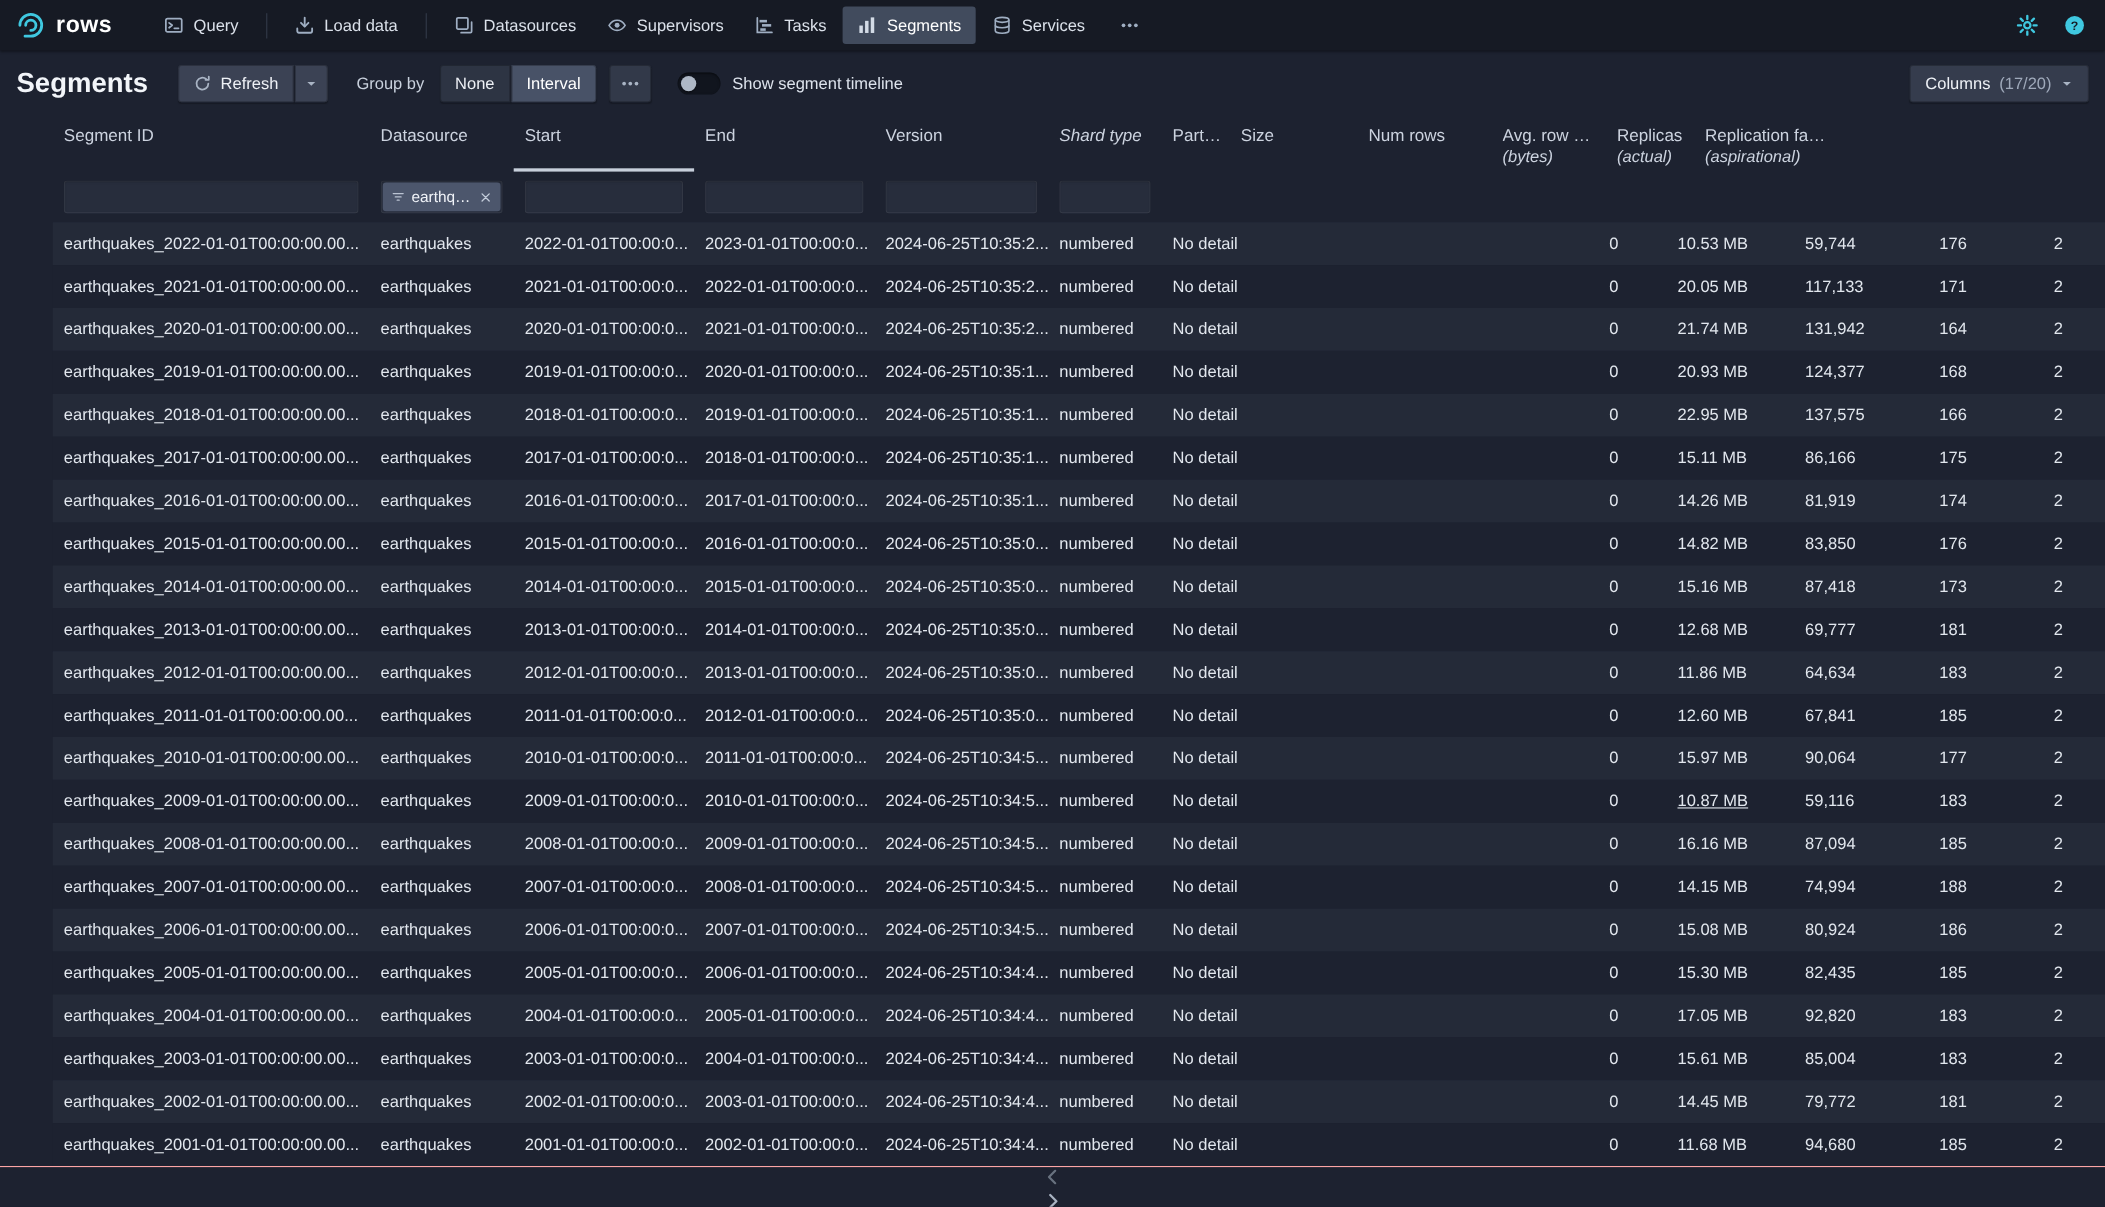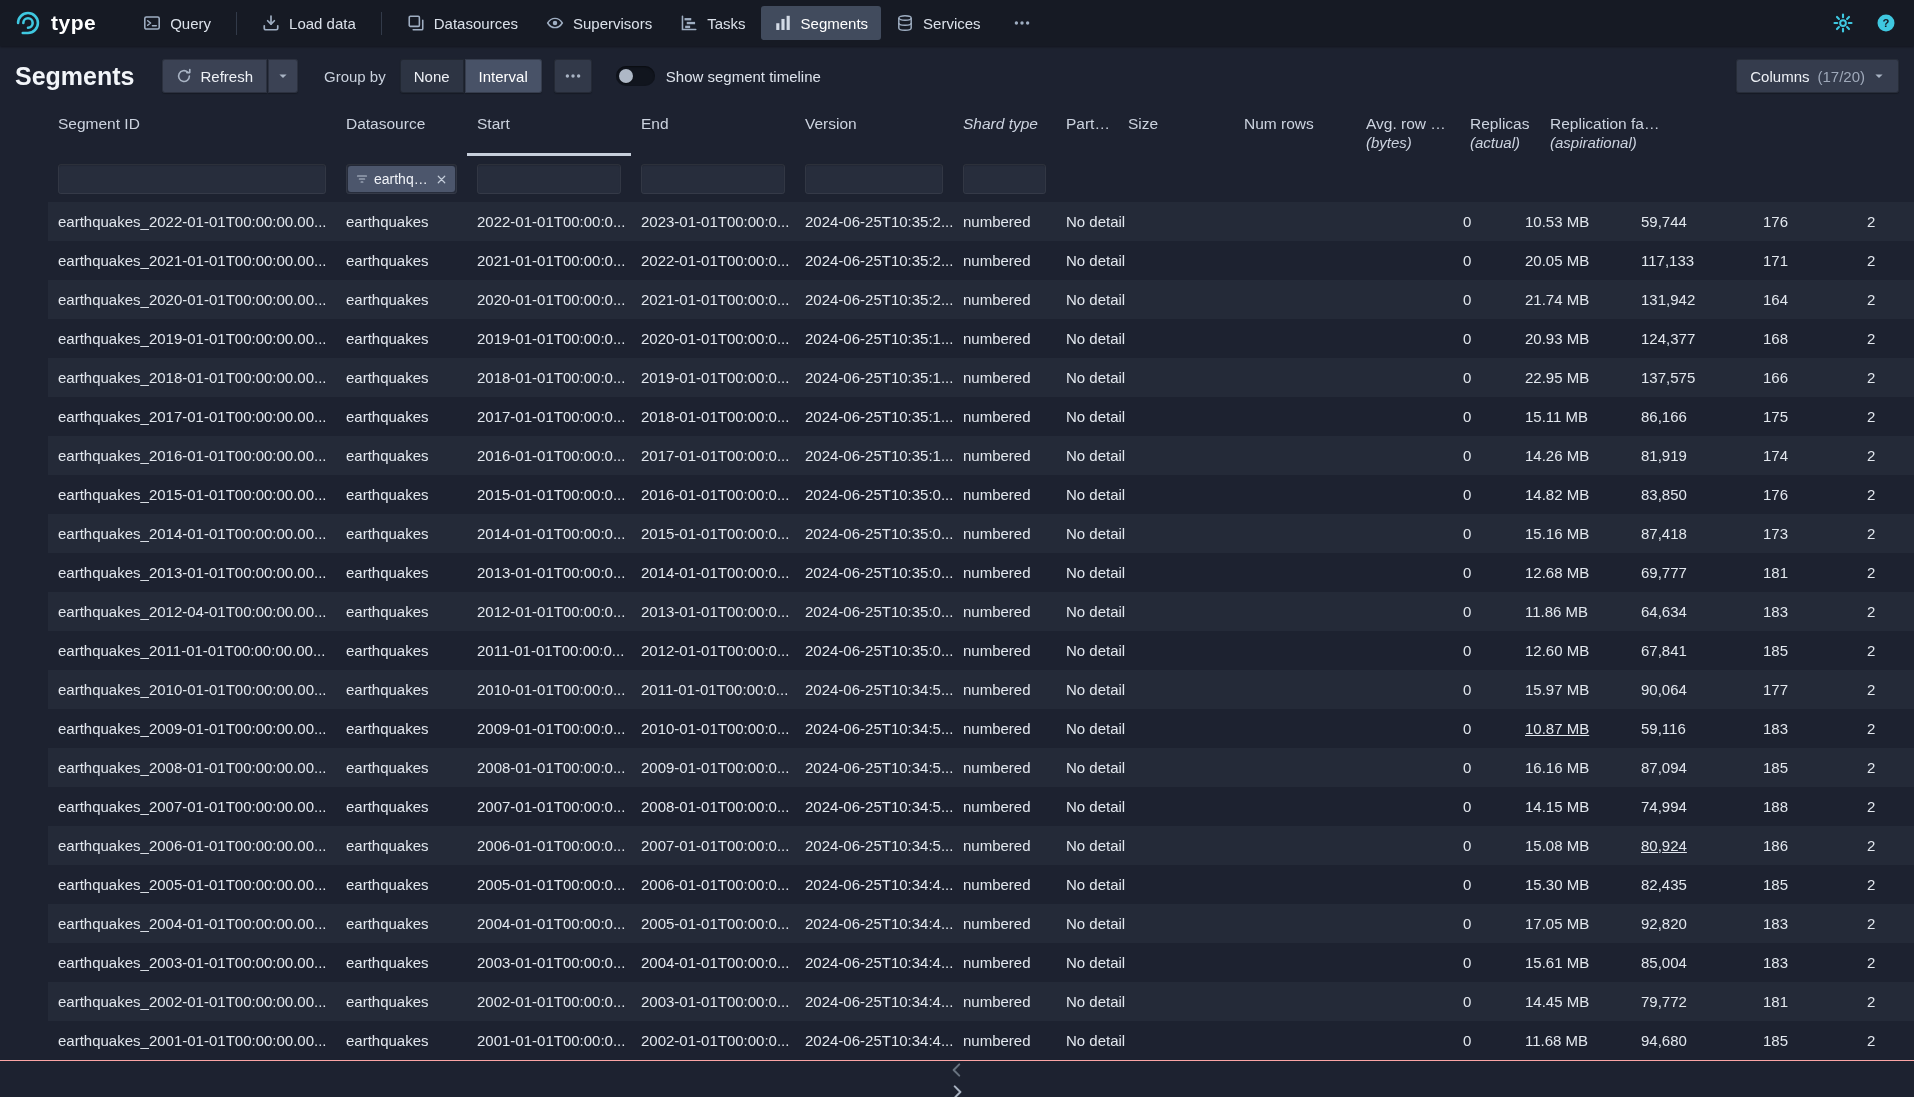--- a/index.html
+++ b/index.html
@@ -111,21 +111,21 @@
   <nav class="navbar">
     <div class="brand">
       <span class="icon">
           <svg viewBox="0 0 24 24" width="28" height="28">
             <g fill="none" stroke="#3fc8e0" stroke-width="2.2" stroke-linecap="round">
               <path d="M3.5 12a8.5 8.5 0 1 1 8.5 8.5H7.5"></path>
               <path d="M8 12a4 4 0 1 1 4 4"></path>
             </g>
           </svg>
         </span>
-      <span class="brand-name">type</span>
+      <span class="brand-name">rows</span>
     </div>
     <div class="nav-items">
         <div class="nav-item">
           <span class="icon">
             <svg viewBox="0 0 16 16" width="18" height="18">
               <rect x="1.6" y="2.6" width="12.8" height="10.8" rx="1.4" fill="none" stroke="currentColor" stroke-width="1.4"></rect>
               <path d="M4.2 6l2.5 2-2.5 2" fill="none" stroke="currentColor" stroke-width="1.4" stroke-linecap="round" stroke-linejoin="round"></path>
               <path d="M8.4 10.4h3.4" stroke="currentColor" stroke-width="1.4" stroke-linecap="round"></path>
             </svg>
           </span>
@@ -491,21 +491,21 @@
           <div class="td" style="width: 103px;">numbered</div>
           <div class="td" style="width: 397px;">No detail</div>
           <div class="td" style="width: 62px;">0</div>
           <div class="td" style="width: 116px;">12.68 MB</div>
           <div class="td right" style="width: 122px;">69,777</div>
           <div class="td" style="width: 104px;">181</div>
           <div class="td" style="width: 80px;">2</div>
           <div class="td" style="width: 130px;">2</div>
         </div>
         <div class="tr">
-          <div class="td" style="width: 288px;">earthquakes_2012-04-01T00:00:00.00...</div>
+          <div class="td" style="width: 288px;">earthquakes_2012-01-01T00:00:00.00...</div>
           <div class="td" style="width: 131px;">earthquakes</div>
           <div class="td" style="width: 164px;">2012-01-01T00:00:0...</div>
           <div class="td" style="width: 164px;">2013-01-01T00:00:0...</div>
           <div class="td" style="width: 158px;">2024-06-25T10:35:0...</div>
           <div class="td" style="width: 103px;">numbered</div>
           <div class="td" style="width: 397px;">No detail</div>
           <div class="td" style="width: 62px;">0</div>
           <div class="td" style="width: 116px;">11.86 MB</div>
           <div class="td right" style="width: 122px;">64,634</div>
           <div class="td" style="width: 104px;">183</div>
@@ -590,21 +590,21 @@
         <div class="tr">
           <div class="td" style="width: 288px;">earthquakes_2006-01-01T00:00:00.00...</div>
           <div class="td" style="width: 131px;">earthquakes</div>
           <div class="td" style="width: 164px;">2006-01-01T00:00:0...</div>
           <div class="td" style="width: 164px;">2007-01-01T00:00:0...</div>
           <div class="td" style="width: 158px;">2024-06-25T10:34:5...</div>
           <div class="td" style="width: 103px;">numbered</div>
           <div class="td" style="width: 397px;">No detail</div>
           <div class="td" style="width: 62px;">0</div>
           <div class="td" style="width: 116px;">15.08 MB</div>
-          <div class="td right" style="width: 122px; text-decoration: underline;">80,924</div>
+          <div class="td right" style="width: 122px;">80,924</div>
           <div class="td" style="width: 104px;">186</div>
           <div class="td" style="width: 80px;">2</div>
           <div class="td" style="width: 130px;">2</div>
         </div>
         <div class="tr">
           <div class="td" style="width: 288px;">earthquakes_2005-01-01T00:00:00.00...</div>
           <div class="td" style="width: 131px;">earthquakes</div>
           <div class="td" style="width: 164px;">2005-01-01T00:00:0...</div>
           <div class="td" style="width: 164px;">2006-01-01T00:00:0...</div>
           <div class="td" style="width: 158px;">2024-06-25T10:34:4...</div>

